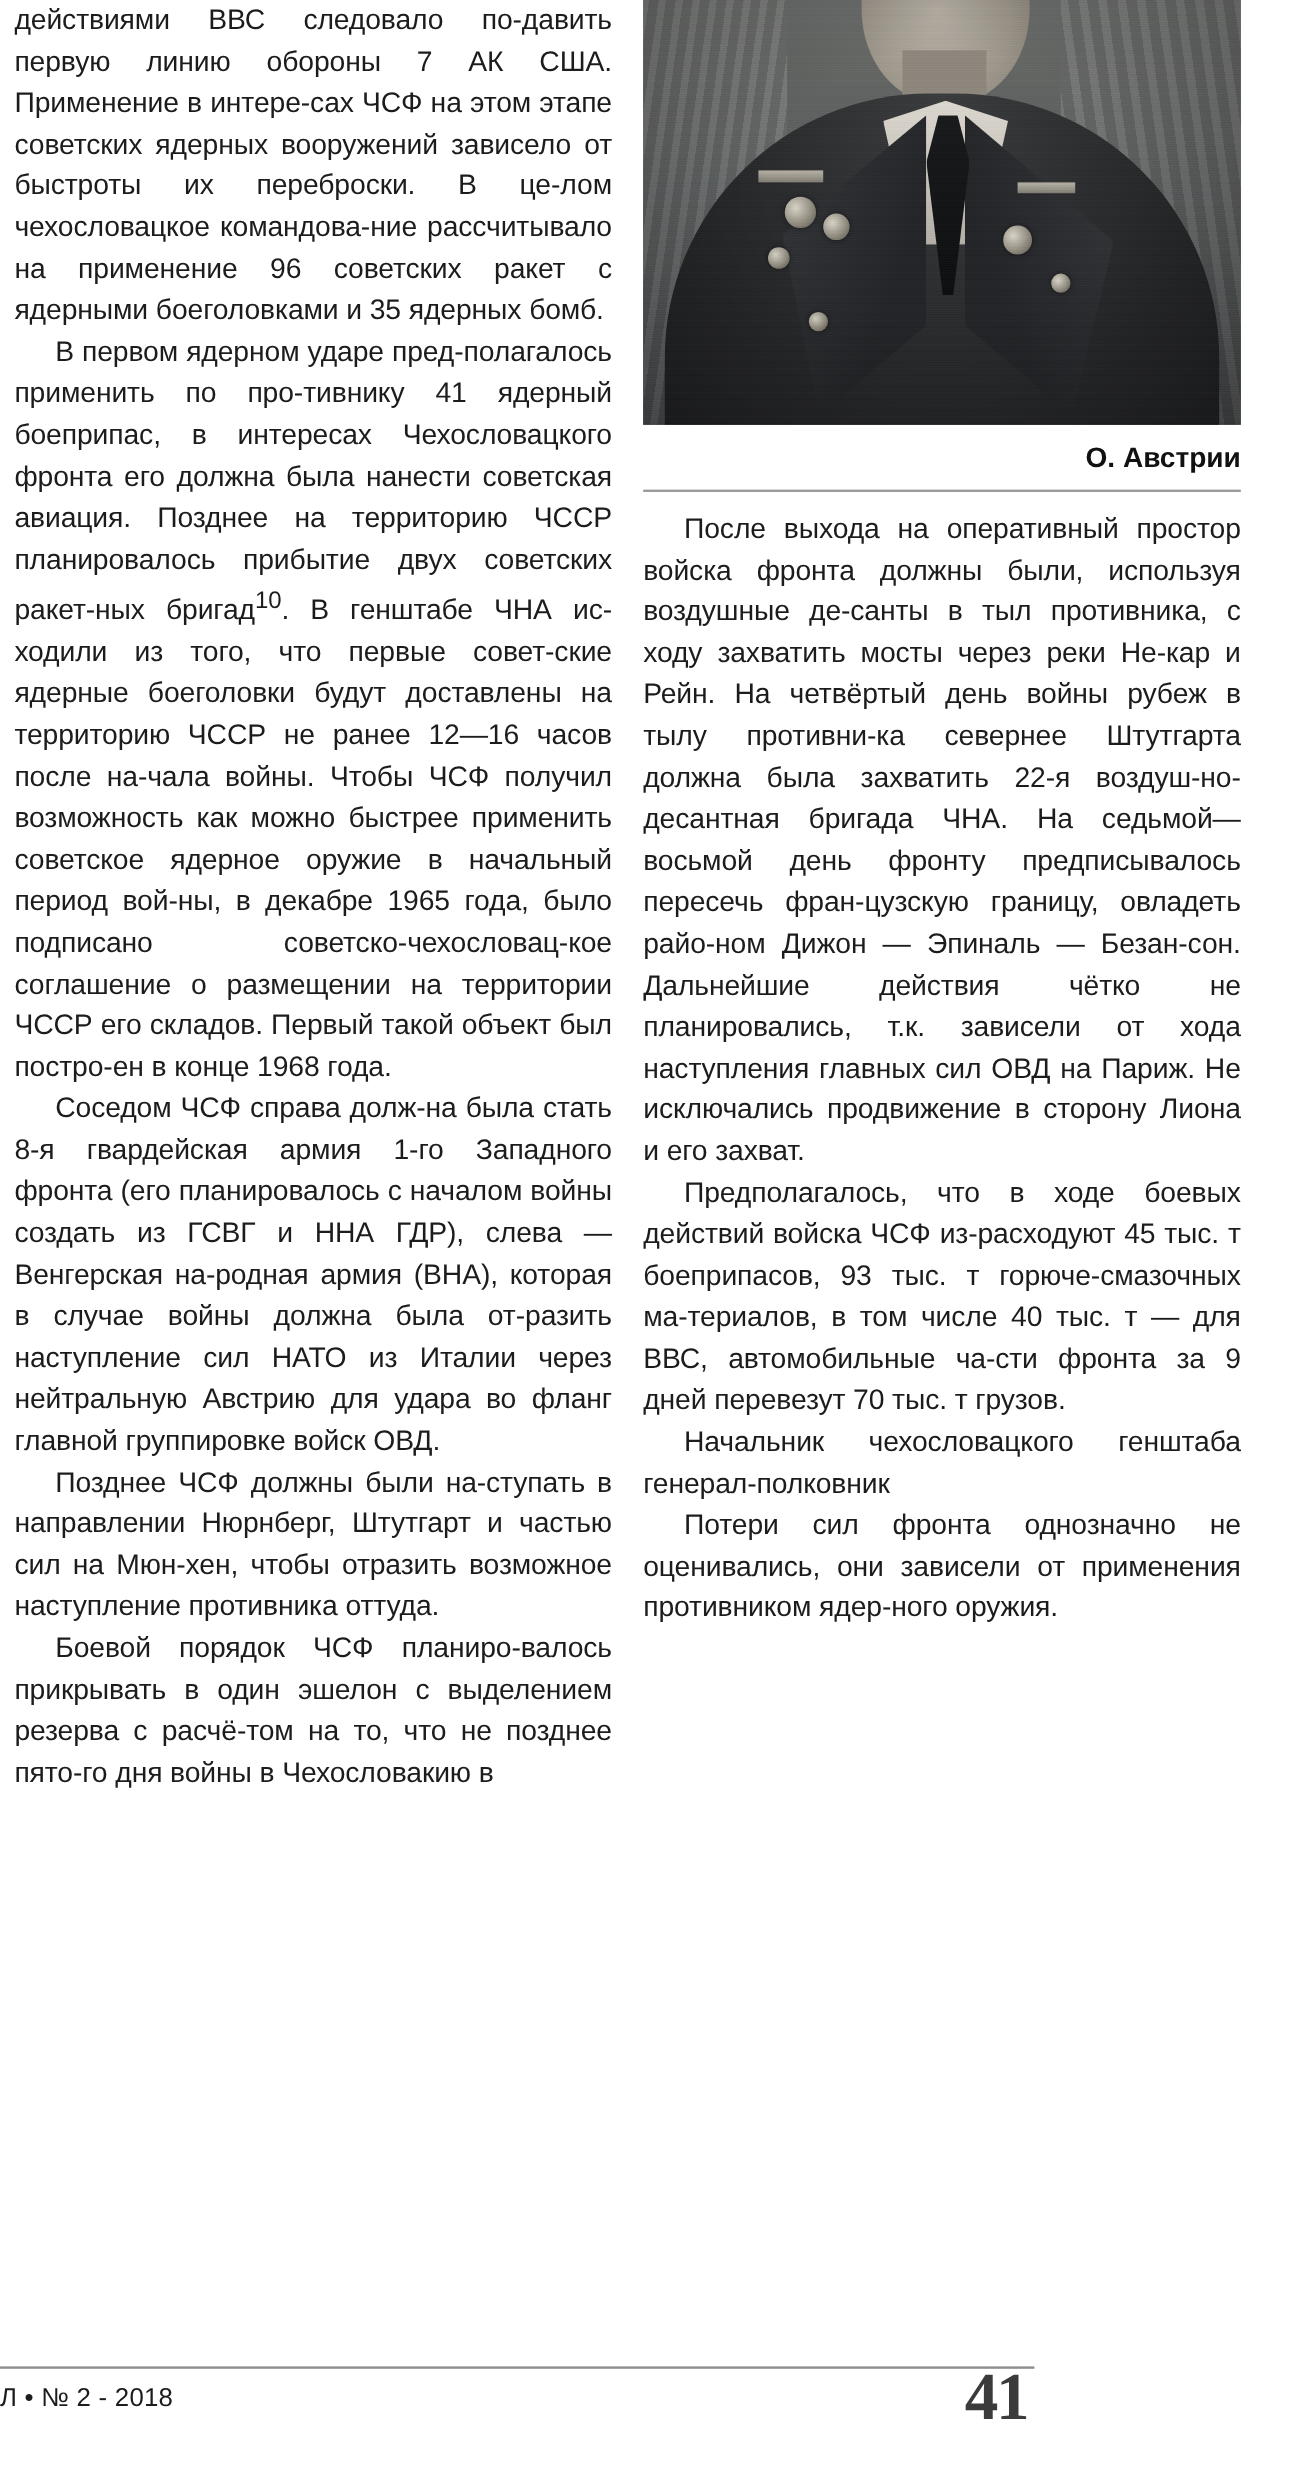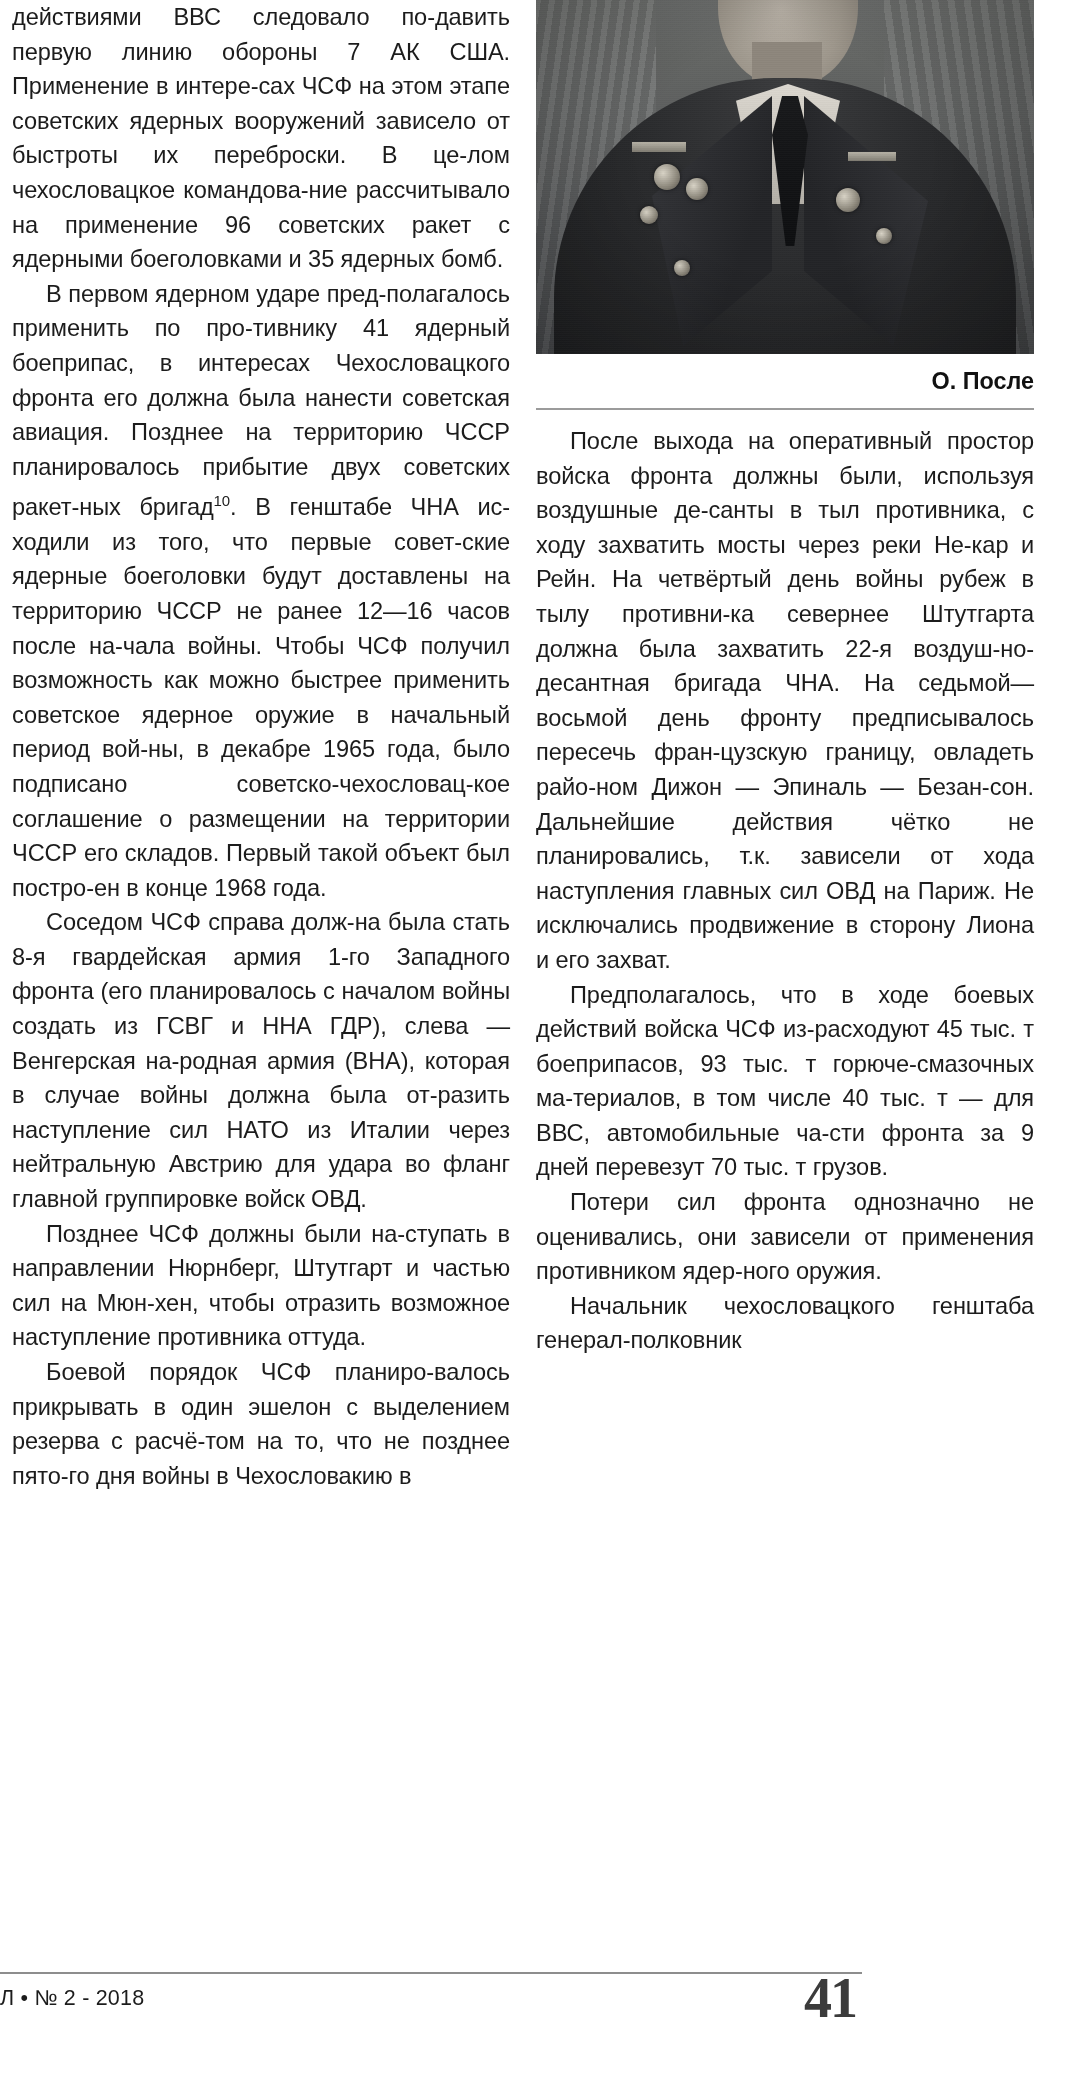--- a/index.html
+++ b/index.html
@@ -192,21 +192,21 @@
     position: absolute;
     right: 18px;
     top: -6px;
     font-size: 56px;
     font-weight: bold;
     letter-spacing: -2px;
     color: #3b3b3b;
     font-family: Liberation Serif, serif;
   }
   .sup {
-    font-size: 15px;
+    font-size: 20px;
     vertical-align: super;
   }
 </style>
 </head>
 <body>
 
 <div class="page">
 
   <div class="columns">
 
@@ -238,28 +238,28 @@
           <div class="medal" style="left:104px; top:214px; width:18px; height:18px;"></div>
           <div class="medal" style="left:300px; top:196px; width:24px; height:24px;"></div>
           <div class="medal" style="left:340px; top:236px; width:16px; height:16px;"></div>
           <div class="medal" style="left:138px; top:268px; width:16px; height:16px;"></div>
           <div class="bar" style="left:96px; top:150px; width:54px; height:10px;"></div>
           <div class="bar" style="left:312px; top:160px; width:48px; height:9px;"></div>
 
           <div class="vignette"></div>
           <div class="grain"></div>
         </div>
-        <div class="caption">О. После</div>
+        <div class="caption">О. Австрии</div>
         <hr class="rule">
       </div>
 
       <p class="indent">После выхода на оперативный простор войска фронта должны были, используя воздушные де-санты в тыл противника, с ходу захватить мосты через реки Не-кар и Рейн. На четвёртый день войны рубеж в тылу противни-ка севернее Штутгарта должна была захватить 22-я воздуш-но-десантная бригада ЧНА. На седьмой—восьмой день фронту предписывалось пересечь фран-цузскую границу, овладеть райо-ном Дижон — Эпиналь — Безан-сон. Дальнейшие действия чётко не планировались, т.к. зависели от хода наступления главных сил ОВД на Париж. Не исключались продвижение в сторону Лиона и его захват.</p>
       <p class="indent">Предполагалось, что в ходе боевых действий войска ЧСФ из-расходуют 45 тыс. т боеприпасов, 93 тыс. т горюче-смазочных ма-териалов, в том числе 40 тыс. т — для ВВС, автомобильные ча-сти фронта за 9 дней перевезут 70 тыс. т грузов.</p>
+      <p class="indent">Начальник чехословацкого генштаба генерал-полковник</p>
       <p class="indent">Потери сил фронта однозначно не оценивались, они зависели от применения противником ядер-ного оружия.</p>
-      <p class="indent">Начальник чехословацкого генштаба генерал-полковник</p>
     </div>
 
   </div>
 
   <div class="footer">
     <div class="footer-rule"></div>
     <div class="footer-left">Л • № 2 - 2018</div>
     <div class="folio">41</div>
   </div>
 

